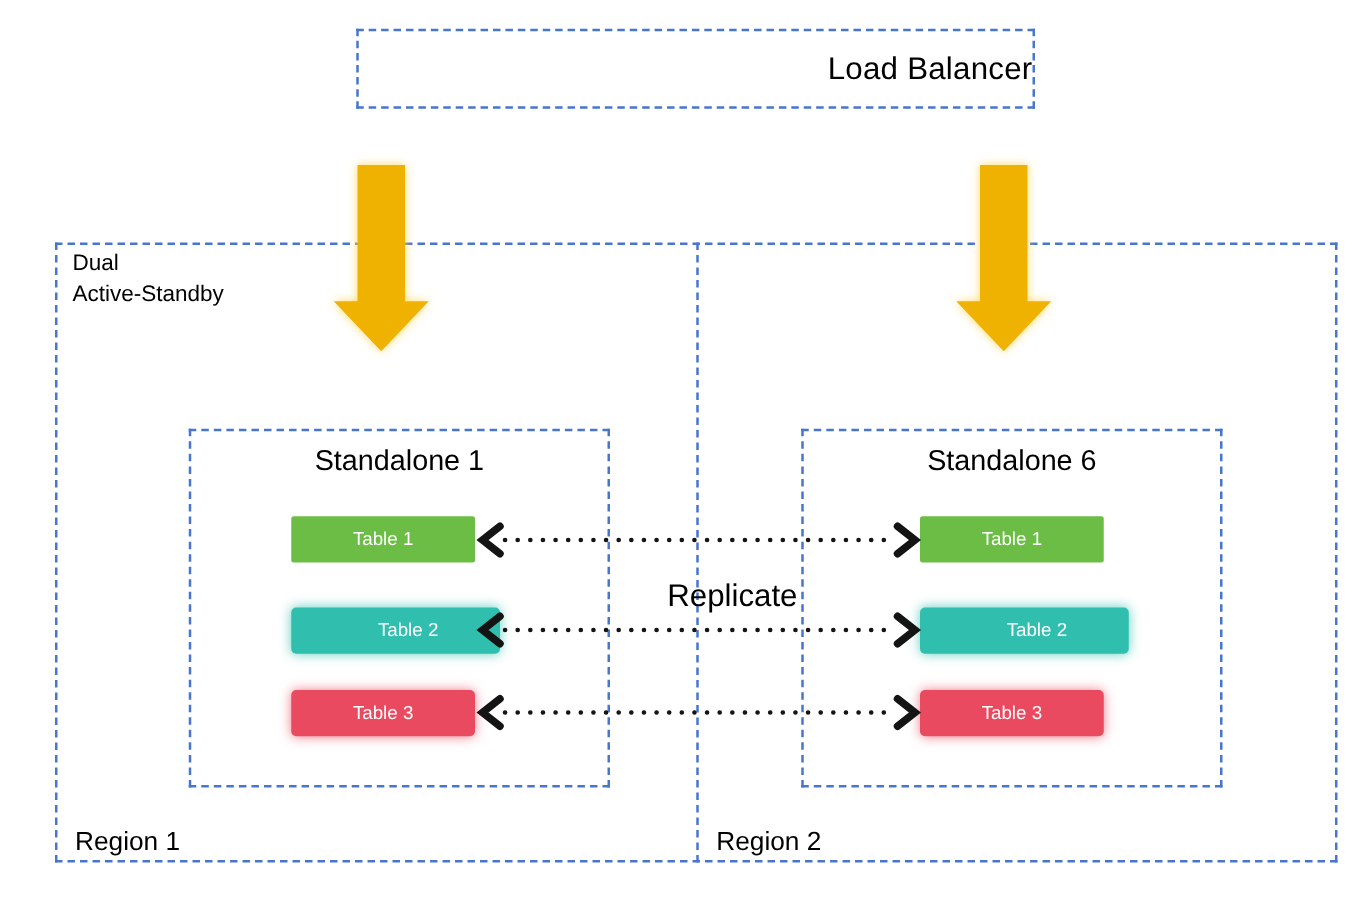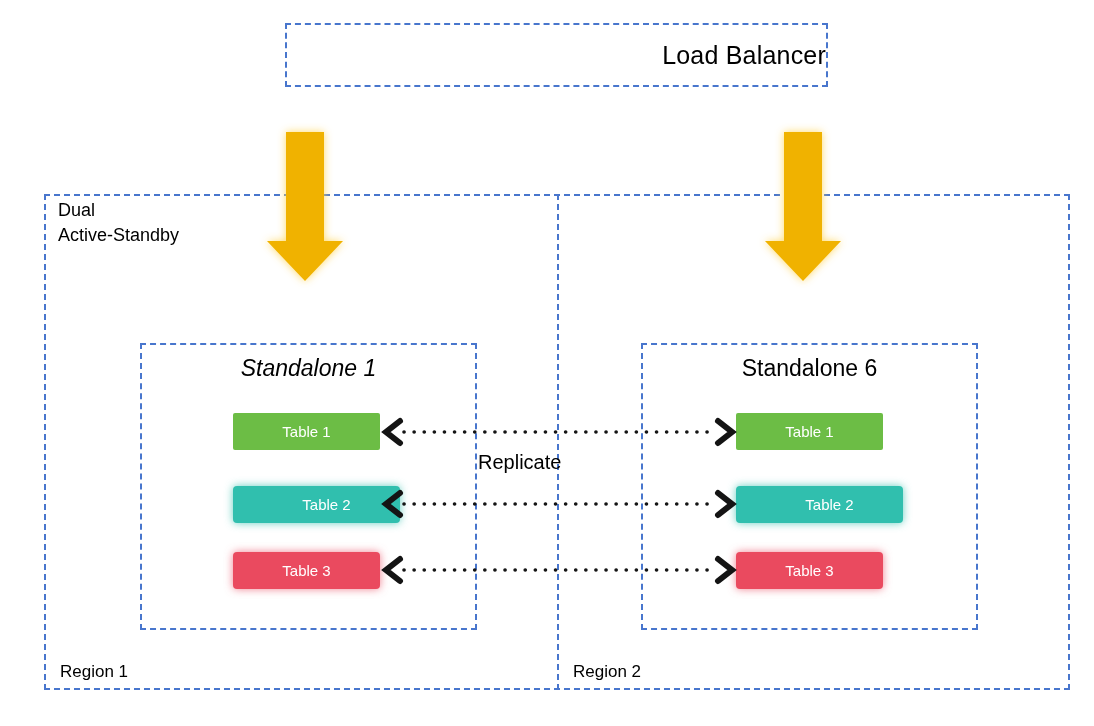--- a/index.html
+++ b/index.html
@@ -20,47 +20,47 @@
   .lb-label{font-size:25px;letter-spacing:.2px;}
   .dual-box{left:44px;top:194px;width:1026px;height:496px;}
   .divider{
     position:absolute;left:557px;top:194px;height:496px;width:0;
     border-left:2px dashed #4876cd;
   }
   .dual-label{
     position:absolute;left:58px;top:198px;
     font-size:18px;line-height:1.4;
   }
-  .region-label{position:absolute;font-size:17px;}
+  .region-label{position:absolute;font-size:21px;}
   .region1-label{left:60px;top:662px;}
   .region2-label{left:573px;top:662px;}
   .standalone{position:absolute;top:343px;width:337px;height:287px;}
-  .standalone-1{left:140px;font-style:italic;}
+  .standalone-1{left:151px;}
   .standalone-2{left:641px;}
   .standalone-title{
     position:absolute;top:10px;left:0;width:100%;
     text-align:center;font-size:23px;
   }
   
   .chip{
     position:absolute;width:147px;height:37px;
     display:flex;align-items:center;justify-content:center;
     color:#ffffff;font-size:15px;border-radius:2px;
   }
   .chip-col-left{left:233px;}
   .chip-col-right{left:736px;}
   .chip-row-1{top:413px;}
   .chip-row-2{top:486px;}
   .chip-row-3{top:552px;}
   .chip.green{background:#6cbd45;}
   .chip.teal{background:#30bfae;box-shadow:0 0 9px rgba(48,191,174,.75);border-radius:4px;padding-left:20px;}
   .chip.red{background:#ea4a5f;box-shadow:0 0 9px rgba(234,74,95,.7);border-radius:4px;}
   .replicate-label{
-    position:absolute;left:478px;top:451px;width:160px;
-    text-align:left;font-size:20px;background:transparent;
+    position:absolute;left:478px;top:463px;width:160px;
+    text-align:right;font-size:25px;background:transparent;
   }
   svg.overlay{
     position:absolute;left:0;top:0;width:1094px;height:726px;
     pointer-events:none;z-index:5;
   }
   .gold-arrow{filter:drop-shadow(0 0 4px rgba(255,215,96,.95));}
 </style>
 </head>
 <body>
 

